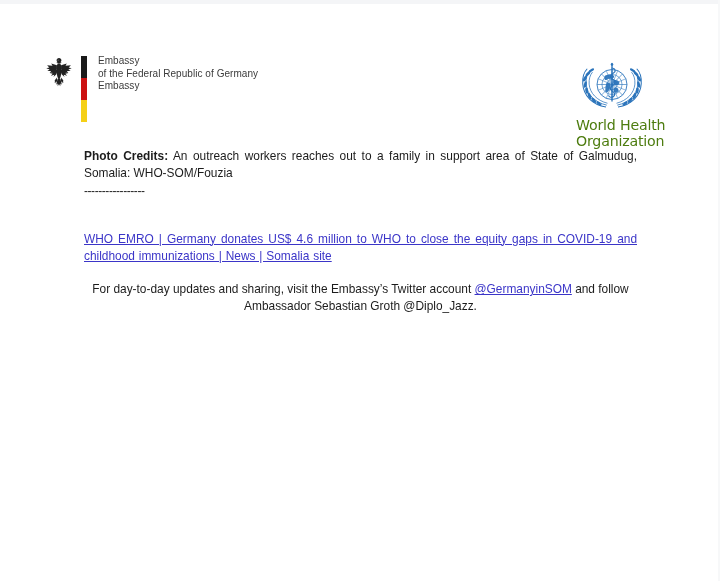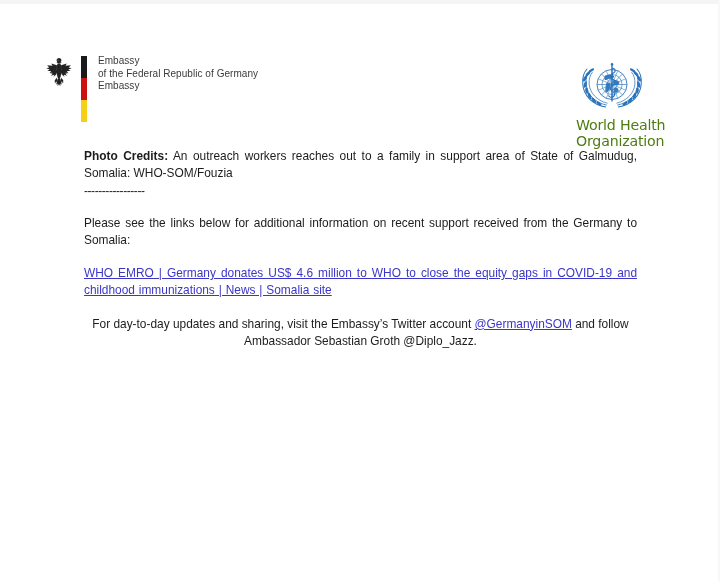--- a/index.html
+++ b/index.html
@@ -262,21 +262,20 @@
 
   <div class="body-block">
 
     <p class="para"><span class="lead">Photo Credits:</span><span> An outreach workers reaches out to a family in support area of State of Galmudug, Somalia: WHO-SOM/Fouzia</span></p>
 
     <p class="dash-rule">-----------------</p>
 
 
     <div class="gap-md"></div>
 
-    <p class="para">Please see the links below for additional information on recent support received from the Germany to Somalia:</p>
 
     <div class="gap-md"></div>
 
     <p class="para link-para"><a href="#" class="doc-link">WHO EMRO | Germany donates US$ 4.6 million to WHO to close the equity gaps in COVID-19 and childhood immunizations | News | Somalia site</a></p>
 
     <div class="gap-md"></div>
 
     <p class="para twitter-para"><span>For day-to-day updates and sharing, visit the Embassy’s Twitter account </span><a href="#" class="doc-link">@GermanyinSOM</a><span> and follow Ambassador Sebastian Groth @Diplo_Jazz.</span></p>
 
   </div>

